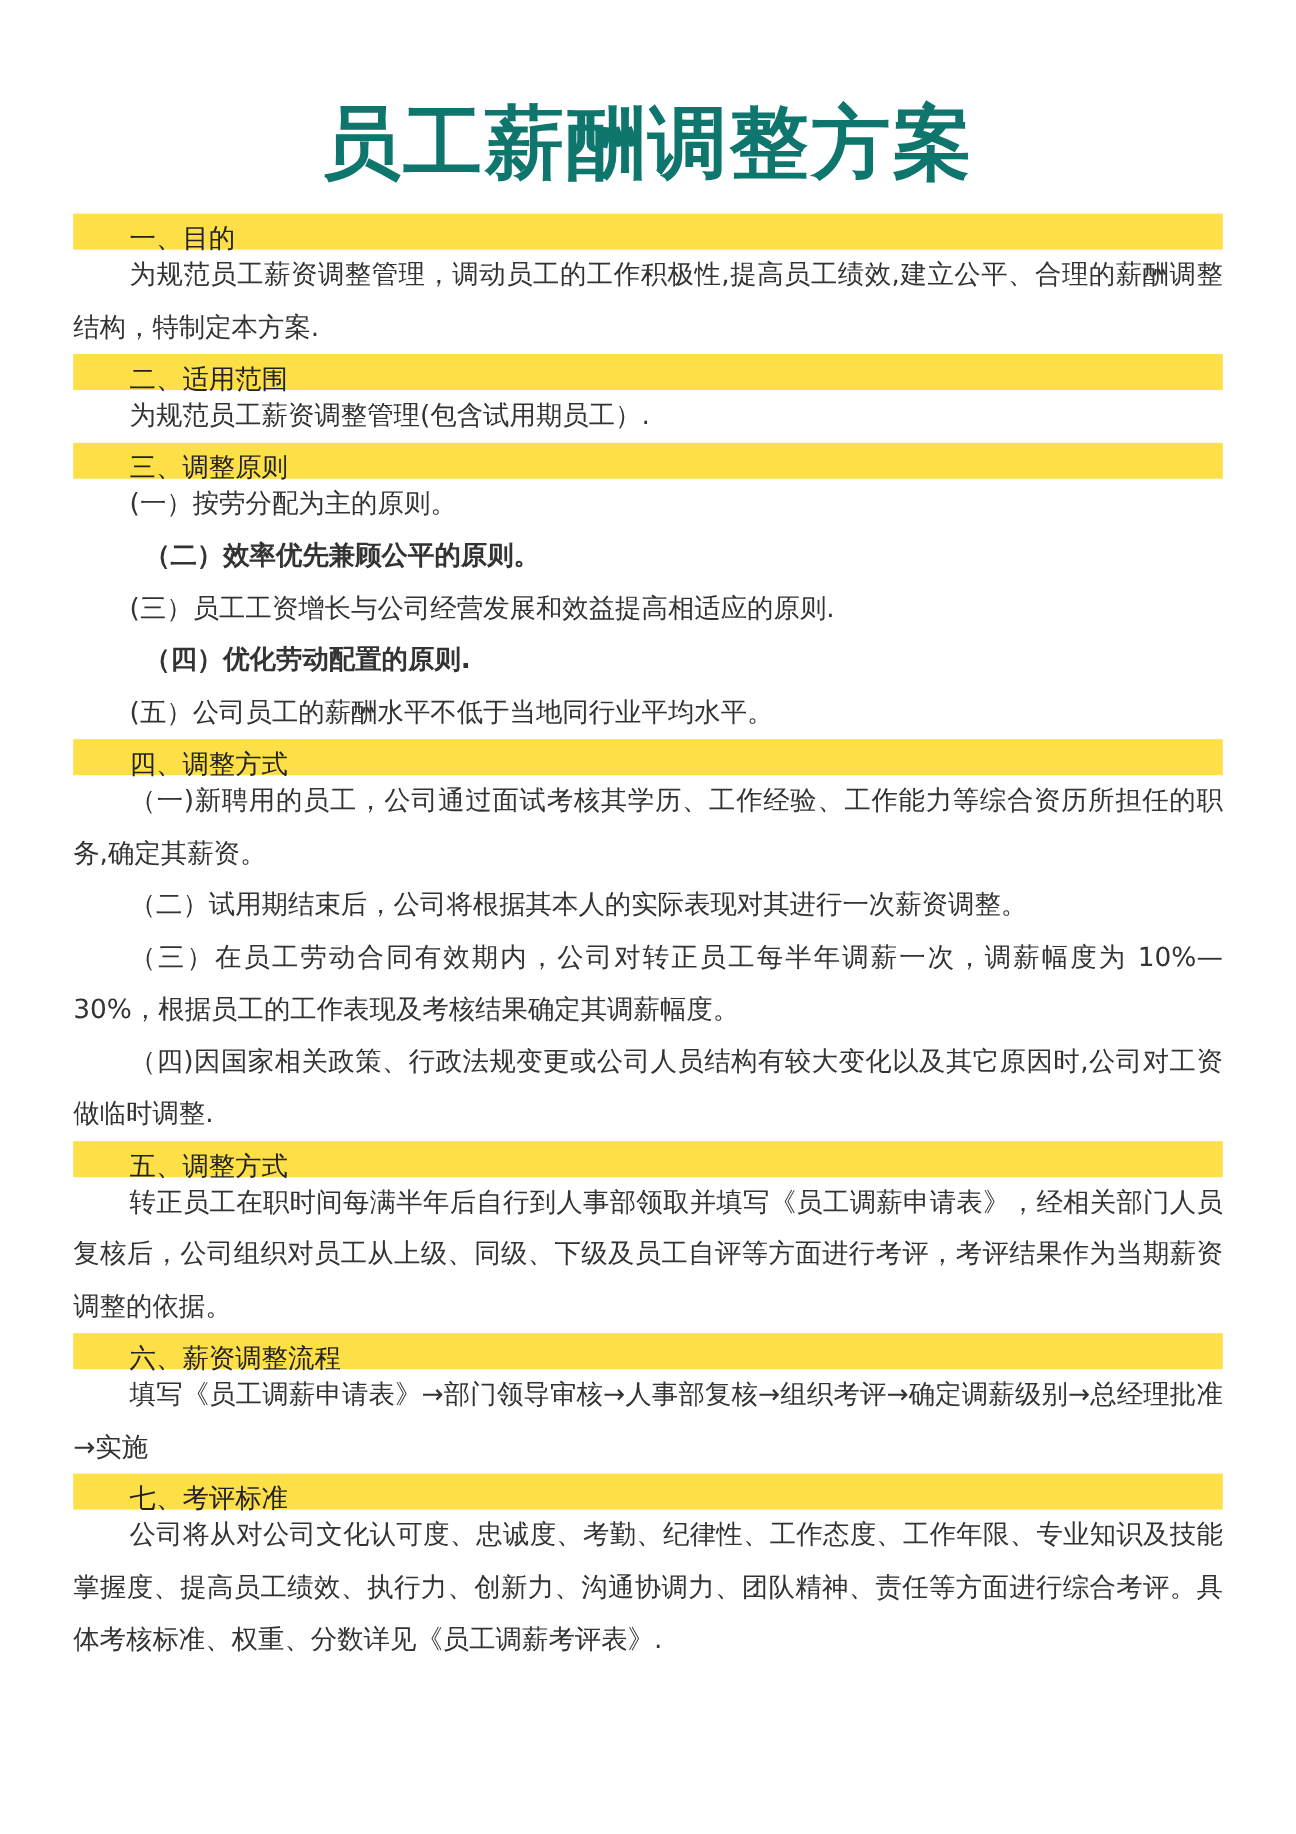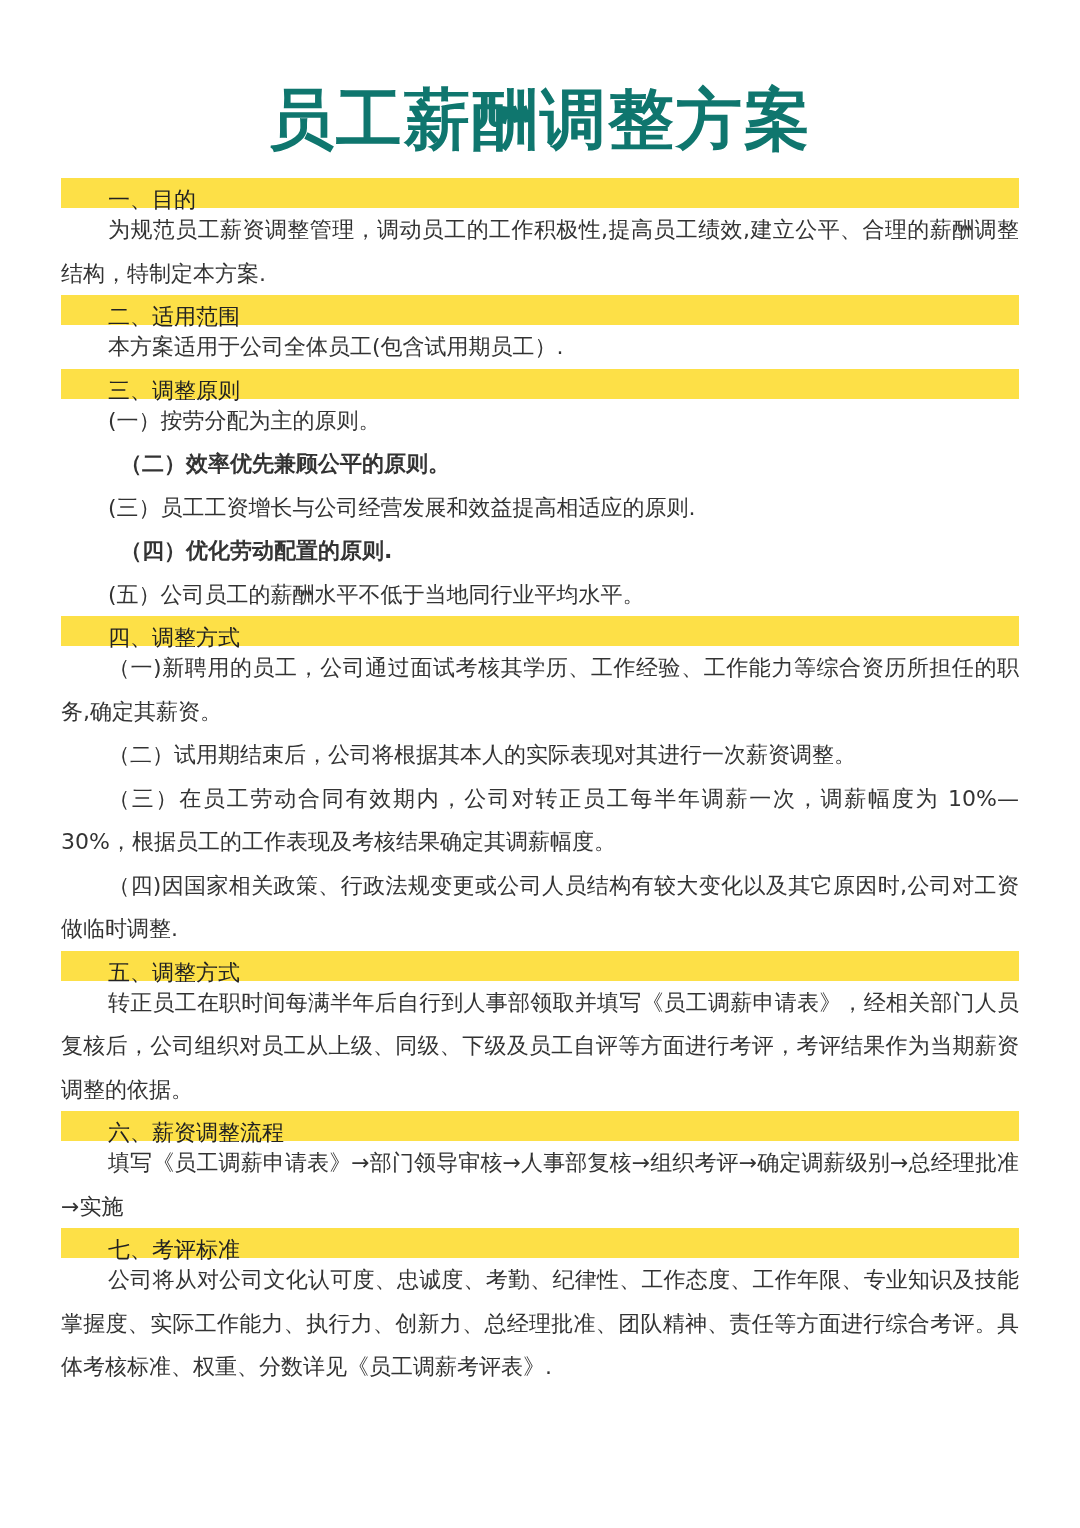--- a/index.html
+++ b/index.html
@@ -23,21 +23,21 @@
 
 <div class="content">
 
   <div>
     <div class="sec-head">一、目的</div>
     <div class="para">为规范员工薪资调整管理，调动员工的工作积极性,提高员工绩效,建立公平、合理的薪酬调整结构，特制定本方案.</div>
   </div>
 
   <div>
     <div class="sec-head">二、适用范围</div>
-    <div class="item i0">本方案适用于公司全体员工(包含试用期员工）.</div>
+    <div class="item i0">为规范员工薪资调整管理(包含试用期员工）.</div>
   </div>
 
   <div>
     <div class="sec-head">三、调整原则</div>
     <div class="item i0">(一）按劳分配为主的原则。</div>
     <div class="item i1">（二）效率优先兼顾公平的原则。</div>
     <div class="item i0">(三）员工工资增长与公司经营发展和效益提高相适应的原则.</div>
     <div class="item i1">（四）优化劳动配置的原则.</div>
     <div class="item i0">(五）公司员工的薪酬水平不低于当地同行业平均水平。</div>
   </div>
@@ -55,16 +55,16 @@
     <div class="para">转正员工在职时间每满半年后自行到人事部领取并填写《员工调薪申请表》，经相关部门人员复核后，公司组织对员工从上级、同级、下级及员工自评等方面进行考评，考评结果作为当期薪资调整的依据。</div>
   </div>
 
   <div>
     <div class="sec-head">六、薪资调整流程</div>
     <div class="para">填写《员工调薪申请表》→部门领导审核→人事部复核→组织考评→确定调薪级别→总经理批准→实施</div>
   </div>
 
   <div>
     <div class="sec-head">七、考评标准</div>
-    <div class="para">公司将从对公司文化认可度、忠诚度、考勤、纪律性、工作态度、工作年限、专业知识及技能掌握度、实际工作能力、执行力、创新力、总经理批准、团队精神、责任等方面进行综合考评。具体考核标准、权重、分数详见《员工调薪考评表》.</div>
+    <div class="para">公司将从对公司文化认可度、忠诚度、考勤、纪律性、工作态度、工作年限、专业知识及技能掌握度、提高员工绩效、执行力、创新力、沟通协调力、团队精神、责任等方面进行综合考评。具体考核标准、权重、分数详见《员工调薪考评表》.</div>
   </div>
 
 </div>
 
 </body></html>

